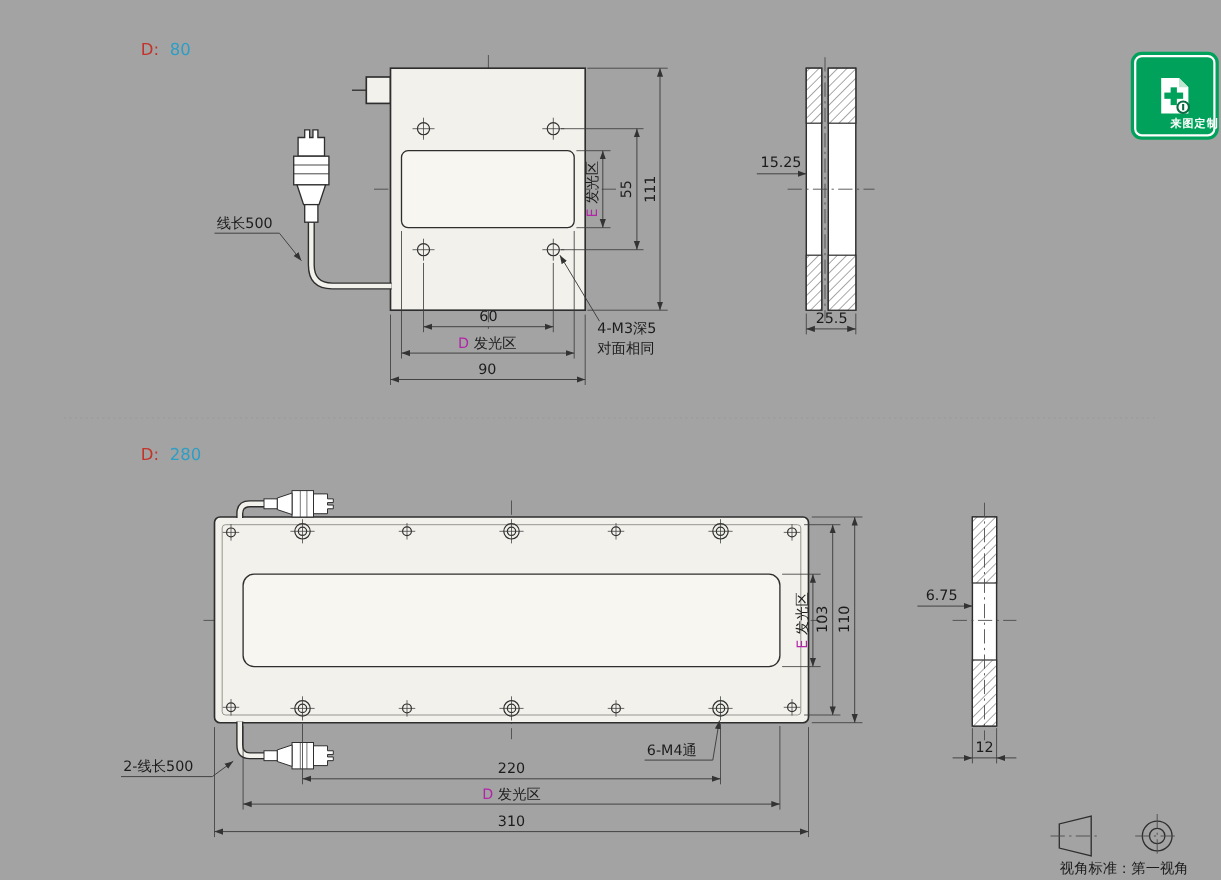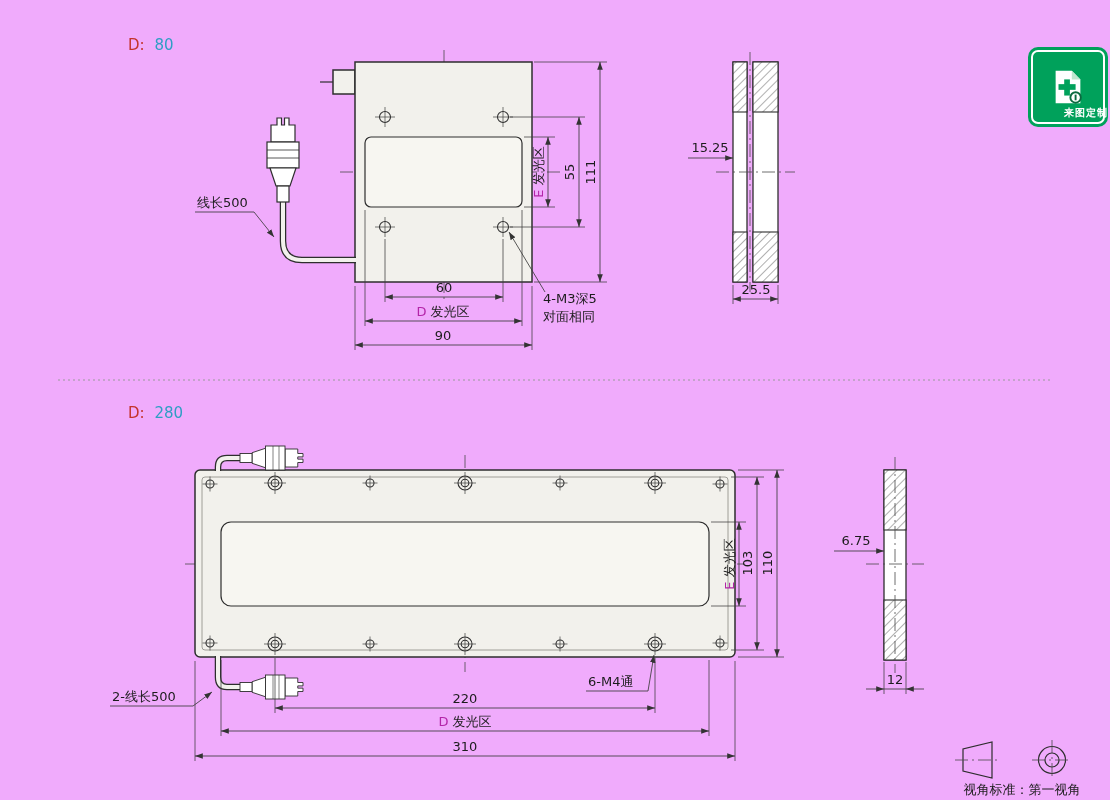--- a/index.html
+++ b/index.html
@@ -1,16 +1,16 @@
 <!DOCTYPE html>
 <html><head>
 <meta charset="utf-8">
 <style>
   html,body{margin:0;padding:0;background:#fff;}
-  .stage{position:relative;width:1110px;height:800px;background:#f0abfc;overflow:hidden;
+  .stage{position:relative;width:1110px;height:800px;background:#a3a3a3;overflow:hidden;
          font-family:"DejaVu Sans","Liberation Sans",sans-serif;}
   svg text{font-family:"DejaVu Sans","Liberation Sans",sans-serif;}
   .dt{font-size:13px;fill:#1c1c1c;}
   .ttl{font-size:15px;}
   .ln{stroke:#2e2e2e;stroke-width:1.5;fill:#f2f1ec;}
   .lnw{stroke:#2e2e2e;stroke-width:1.3;fill:#ffffff;}
   .ln2{stroke:#2e2e2e;stroke-width:1.2;fill:none;}
   .inner{stroke:#2e2e2e;stroke-width:1.2;fill:#f7f6f1;}
   .bevel{stroke:#8a8a84;stroke-width:0.8;fill:none;}
   .cl{stroke:#4a4a4a;stroke-width:0.8;fill:none;stroke-dasharray:13 4 2 4;}

